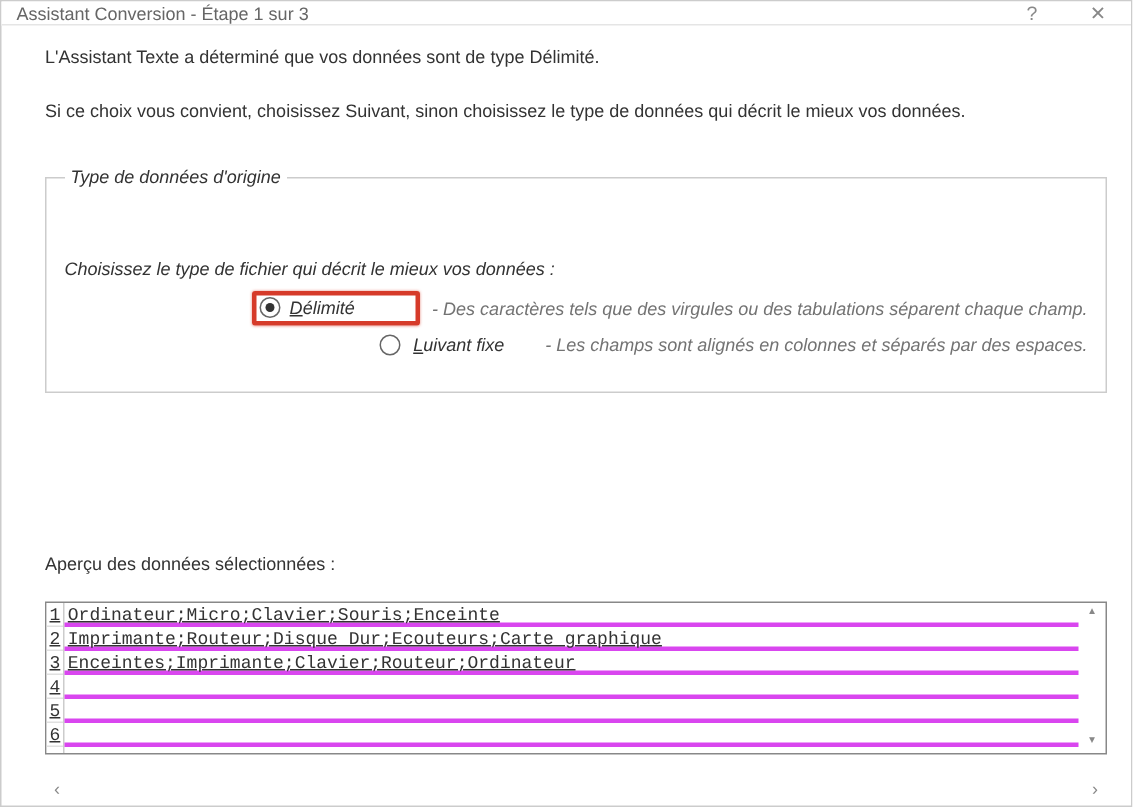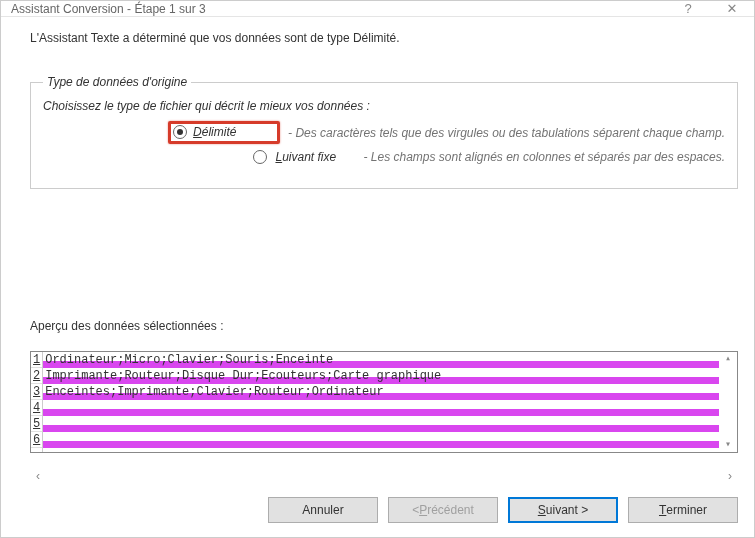--- a/index.html
+++ b/index.html
@@ -49,21 +49,21 @@
   fieldset.group {
     border: 1px solid #ccc;
     padding: 10px 12px 18px 12px;
     margin: 8px 0 14px 0;
     font-style: italic;
   }
   fieldset.group legend {
     padding: 0 4px;
     color: #333;
   }
-  .instr { margin-bottom: 8px; }
+  .instr { margin-bottom: 8px; margin-top: 37px; }
   .radio-row {
     display: flex;
     align-items: center;
     margin: 4px 0 6px 18px;
     gap: 8px;
     justify-content: flex-end;
   }
   .radio {
     width: 14px; height: 14px;
     border: 1px solid #666;
@@ -114,22 +114,23 @@
     padding: 0 2px;
     border-bottom: 1px solid #e0e0e0;
     font-family: "Courier New", monospace;
     text-decoration: underline;
   }
   .lines { flex: 1; }
   .lines div {
     height: 16px;
     line-height: 16px;
     padding: 0 2px;
-    border-bottom: 7px solid #d946ef;
+    border-bottom: 3px solid #d946ef;
     white-space: pre;
+    text-decoration: underline;
   }
   .vscroll {
     width: 18px;
     display: flex;
     flex-direction: column;
     justify-content: space-between;
     align-items: center;
     color: #888;
     padding: 2px 0;
   }
@@ -177,20 +178,21 @@
         <span>?</span>
       </div>
     <div class="ctrl">
         <span>✕</span>
       </div>
   </div>
 
   <div class="content">
 
     <div class="intro-line">L'Assistant Texte a déterminé que vos données sont de type Délimité.</div>
+    <div class="intro-line">Si ce choix vous convient, choisissez Suivant, sinon choisissez le type de données qui décrit le mieux vos données.</div>
 
     <fieldset class="group">
       <legend>Type de données d'origine</legend>
       <div class="instr">Choisissez le type de fichier qui décrit le mieux vos données :</div>
 
       <div class="radio-row">
         <span class="highlight-box">
           <span class="radio selected"></span>
           <span class="opt-label"><span class="underline">D</span><span>élimité</span></span>
         </span>
@@ -230,32 +232,14 @@
         <span class="arrow">▾</span>
       </div>
     </div>
     <div class="hscroll">
       <span>‹</span>
       <span>›</span>
     </div>
 
   </div>
 
-  <div class="button-row">
-    <div class="btn">
-        <span>Annuler</span>
-      </div>
-    <div class="btn disabled">
-        <span>&lt; </span>
-        <span class="underline">P</span>
-        <span>récédent</span>
-      </div>
-    <div class="btn primary">
-        <span class="underline">S</span>
-        <span>uivant &gt;</span>
-      </div>
-    <div class="btn">
-        <span class="underline">T</span>
-        <span>erminer</span>
-      </div>
-  </div>
 
 </div>
 
 </body></html>

